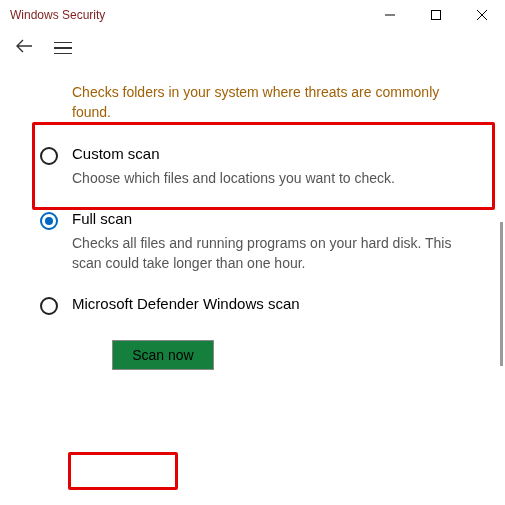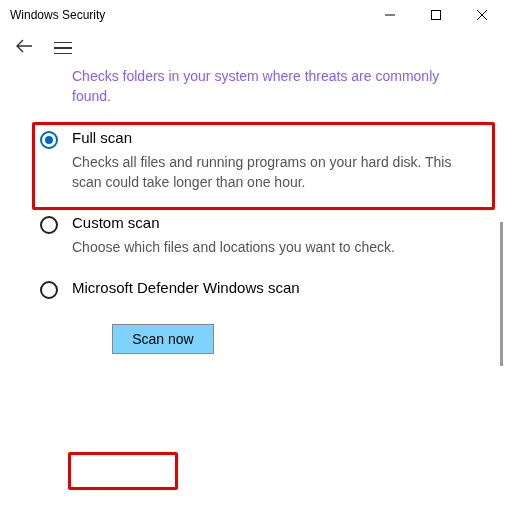--- a/index.html
+++ b/index.html
@@ -14,21 +14,21 @@
     overflow:hidden;
   }
   .titlebar {
     height:30px;
     display:flex;
     align-items:center;
     justify-content:space-between;
     padding:0 0 0 10px;
     border-bottom:0;
   }
-  .titlebar .title { font-size:12px; color:#000000; }
+  .titlebar .title { font-size:12px; color:#7f1d1d; }
   .win-controls { display:flex; }
   .win-btn {
     width:46px; height:30px;
     display:flex; align-items:center; justify-content:center;
     font-size:13px; color:#000;
   }
   .toolbar {
     height:36px;
     display:flex; align-items:center;
     padding-left:14px;
@@ -48,32 +48,32 @@
     background:#fff;
   }
   .option .radio.selected::after{
     content:""; position:absolute; left:3px; top:3px; width:8px; height:8px;
     border-radius:50%; background:#0067c0;
   }
   .option .radio.selected { border-color:#0067c0; }
   .opt-body { margin-left:32px; }
   .opt-title { font-size:15px; color:#000; margin-bottom:6px; }
   .opt-desc  { font-size:14px; color:#555; line-height:1.45; max-width:410px; }
-  .intro-desc{ font-size:14px; color:#8b5cf6; line-height:1.45; margin-left:32px; max-width:410px; margin-top:0;}
+  .intro-desc{ font-size:14px; color:#a16207; line-height:1.45; margin-left:32px; max-width:410px; margin-top:16px;}
   .highlight-full {
     position:absolute;
     border:3px solid #e20000;
     border-radius:2px;
     pointer-events:none;
     left:32px; top:122px; width:463px; height:88px;
   }
   .scan-btn {
     margin:28px 0 0 72px;
     width:102px; height:30px;
-    background:#7dd3fc; border:1px solid #888;
+    background:#15803d; border:1px solid #888;
     display:flex; align-items:center; justify-content:center;
     font-size:14px; color:#000;
   }
   .highlight-scan {
     position:absolute;
     border:3px solid #e20000;
     border-radius:2px;
     pointer-events:none;
     left:68px; top:452px; width:110px; height:38px;
   }
@@ -117,32 +117,32 @@
     <span></span>
       <span></span>
       <span></span>
   </div>
 </div>
 
 <div class="content">
   <div class="intro-desc">Checks folders in your system where threats are commonly found.</div>
 
   <div class="option">
+    <div class="radio"></div>
+    <div class="opt-body">
+      <div class="opt-title">Custom scan</div>
+      <div class="opt-desc">Choose which files and locations you want to check.</div>
+    </div>
+  </div>
+
+  <div class="option">
     <div class="radio selected"></div>
     <div class="opt-body">
       <div class="opt-title">Full scan</div>
       <div class="opt-desc">Checks all files and running programs on your hard disk. This scan could take longer than one hour.</div>
-    </div>
-  </div>
-
-  <div class="option">
-    <div class="radio"></div>
-    <div class="opt-body">
-      <div class="opt-title">Custom scan</div>
-      <div class="opt-desc">Choose which files and locations you want to check.</div>
     </div>
   </div>
 
   <div class="option">
     <div class="radio"></div>
     <div class="opt-body">
       <div class="opt-title">Microsoft Defender Windows scan</div>
     </div>
   </div>
 

